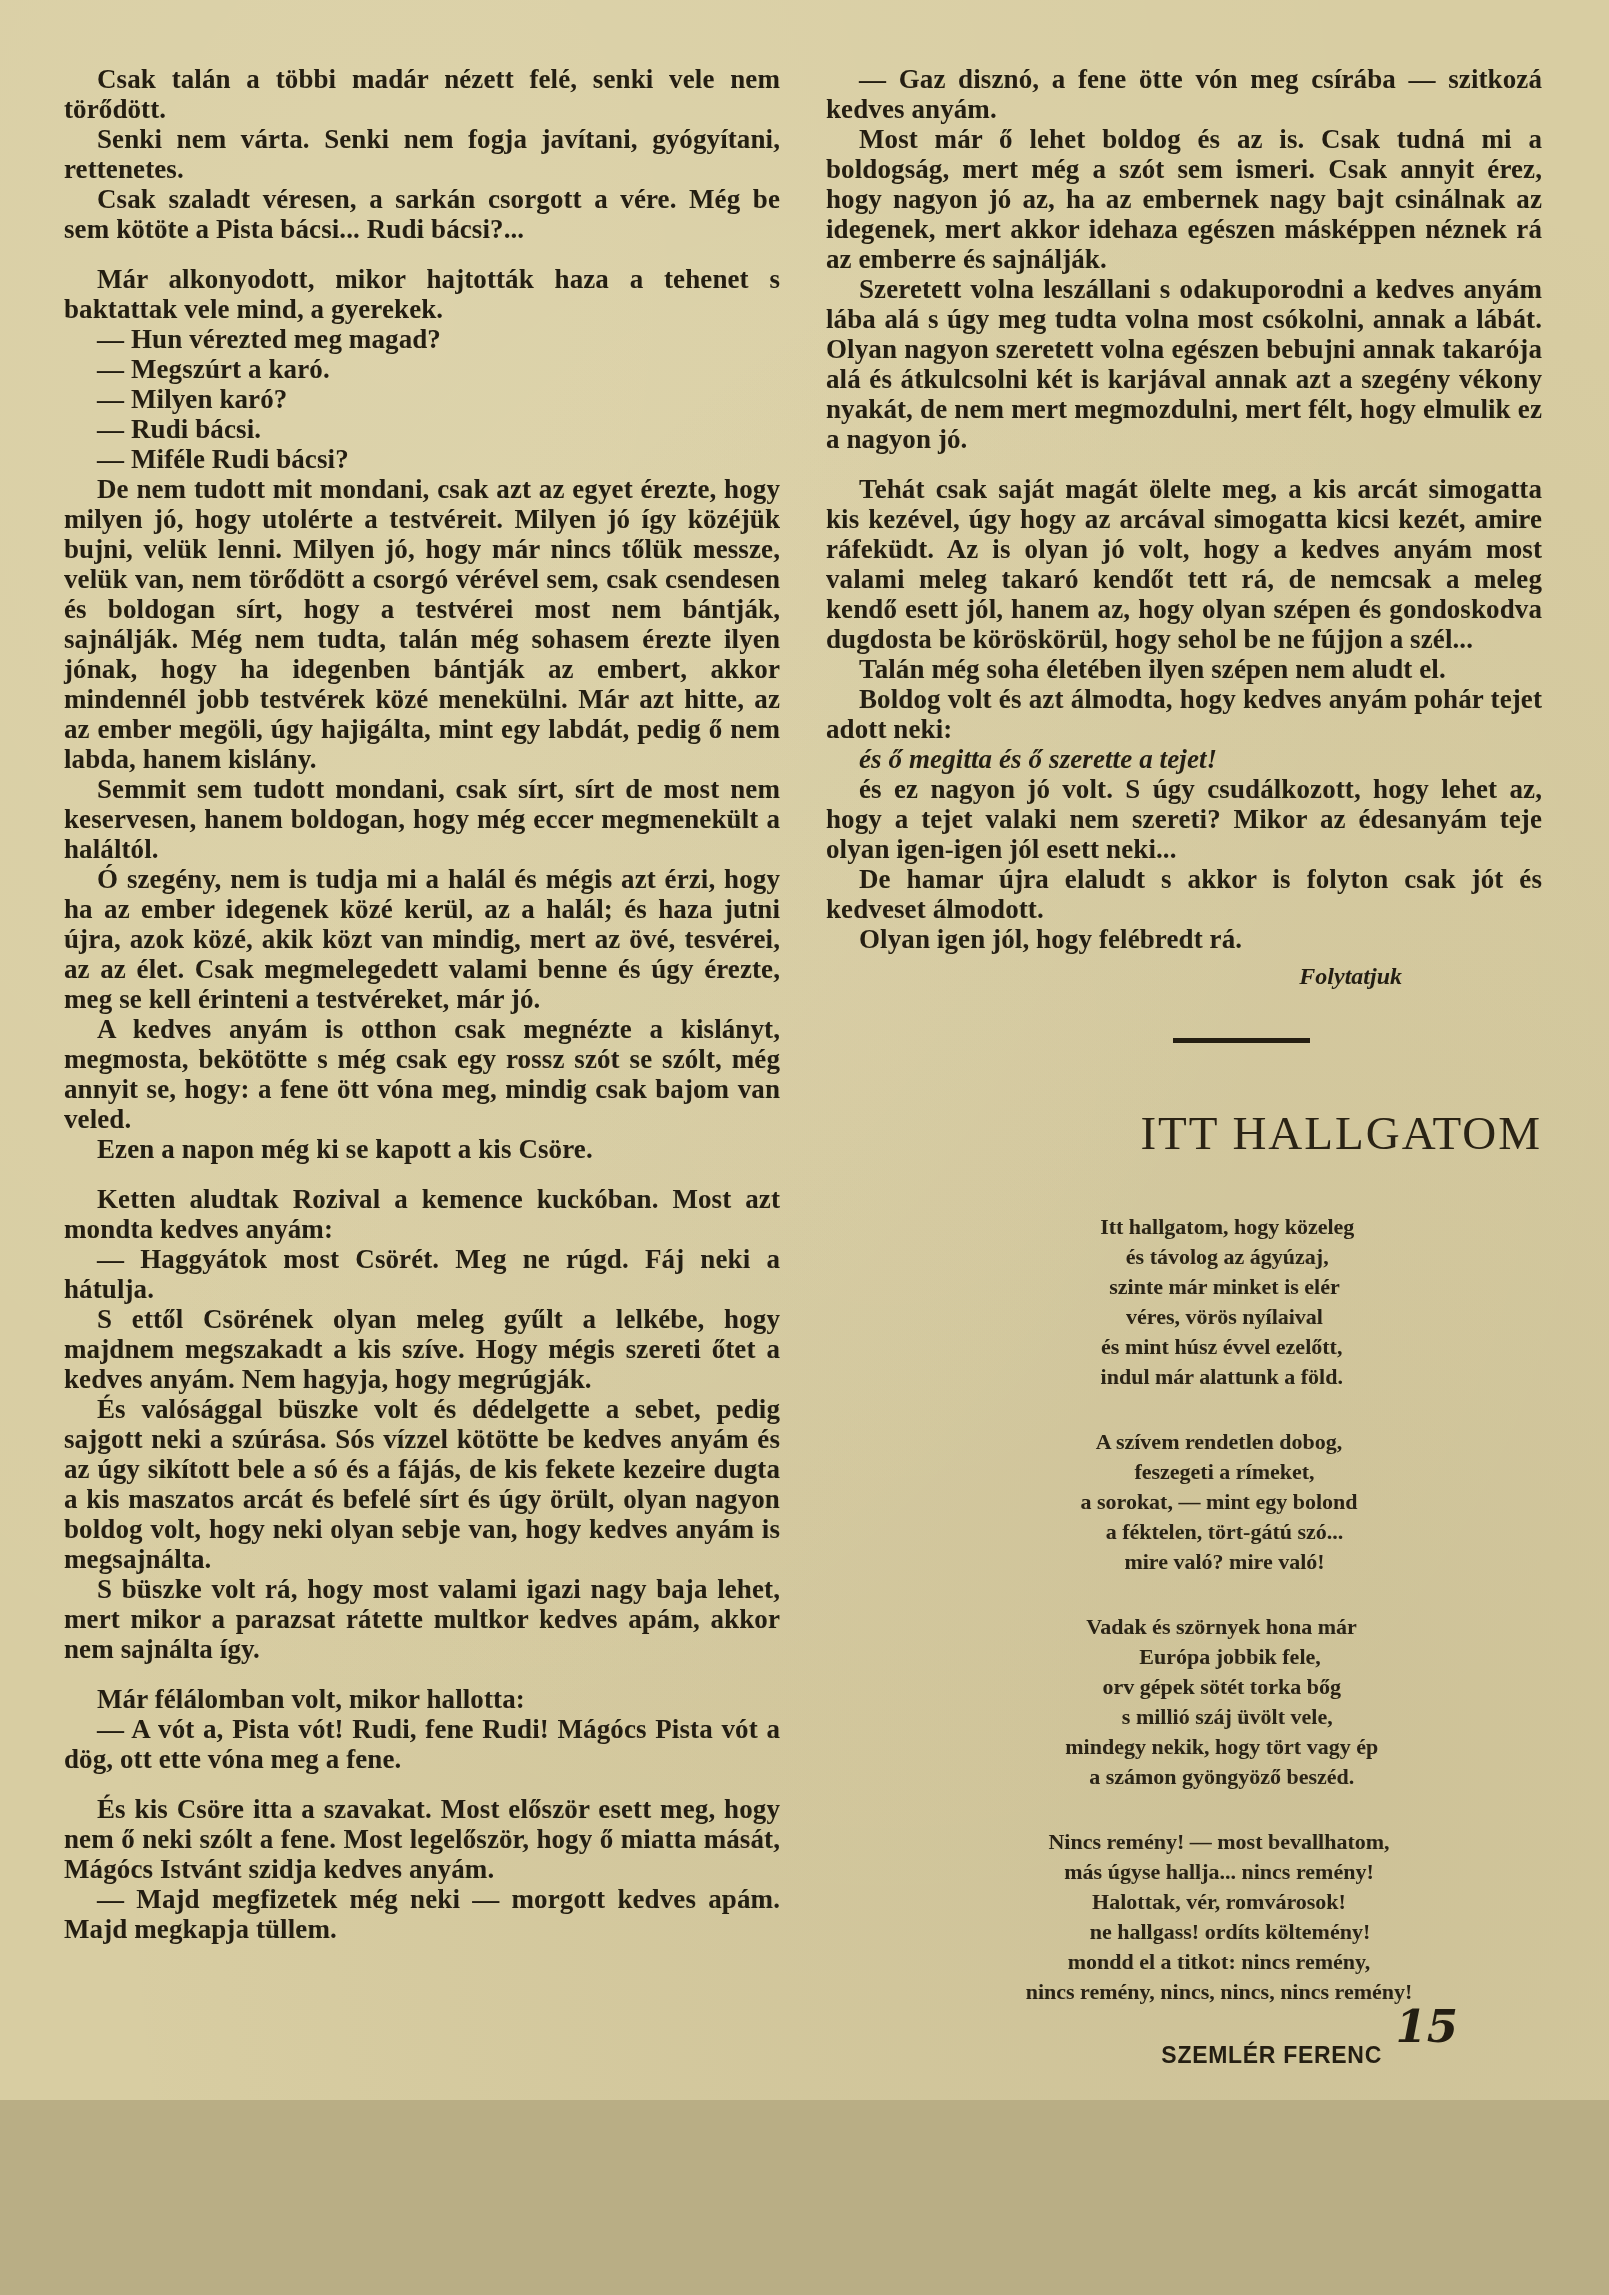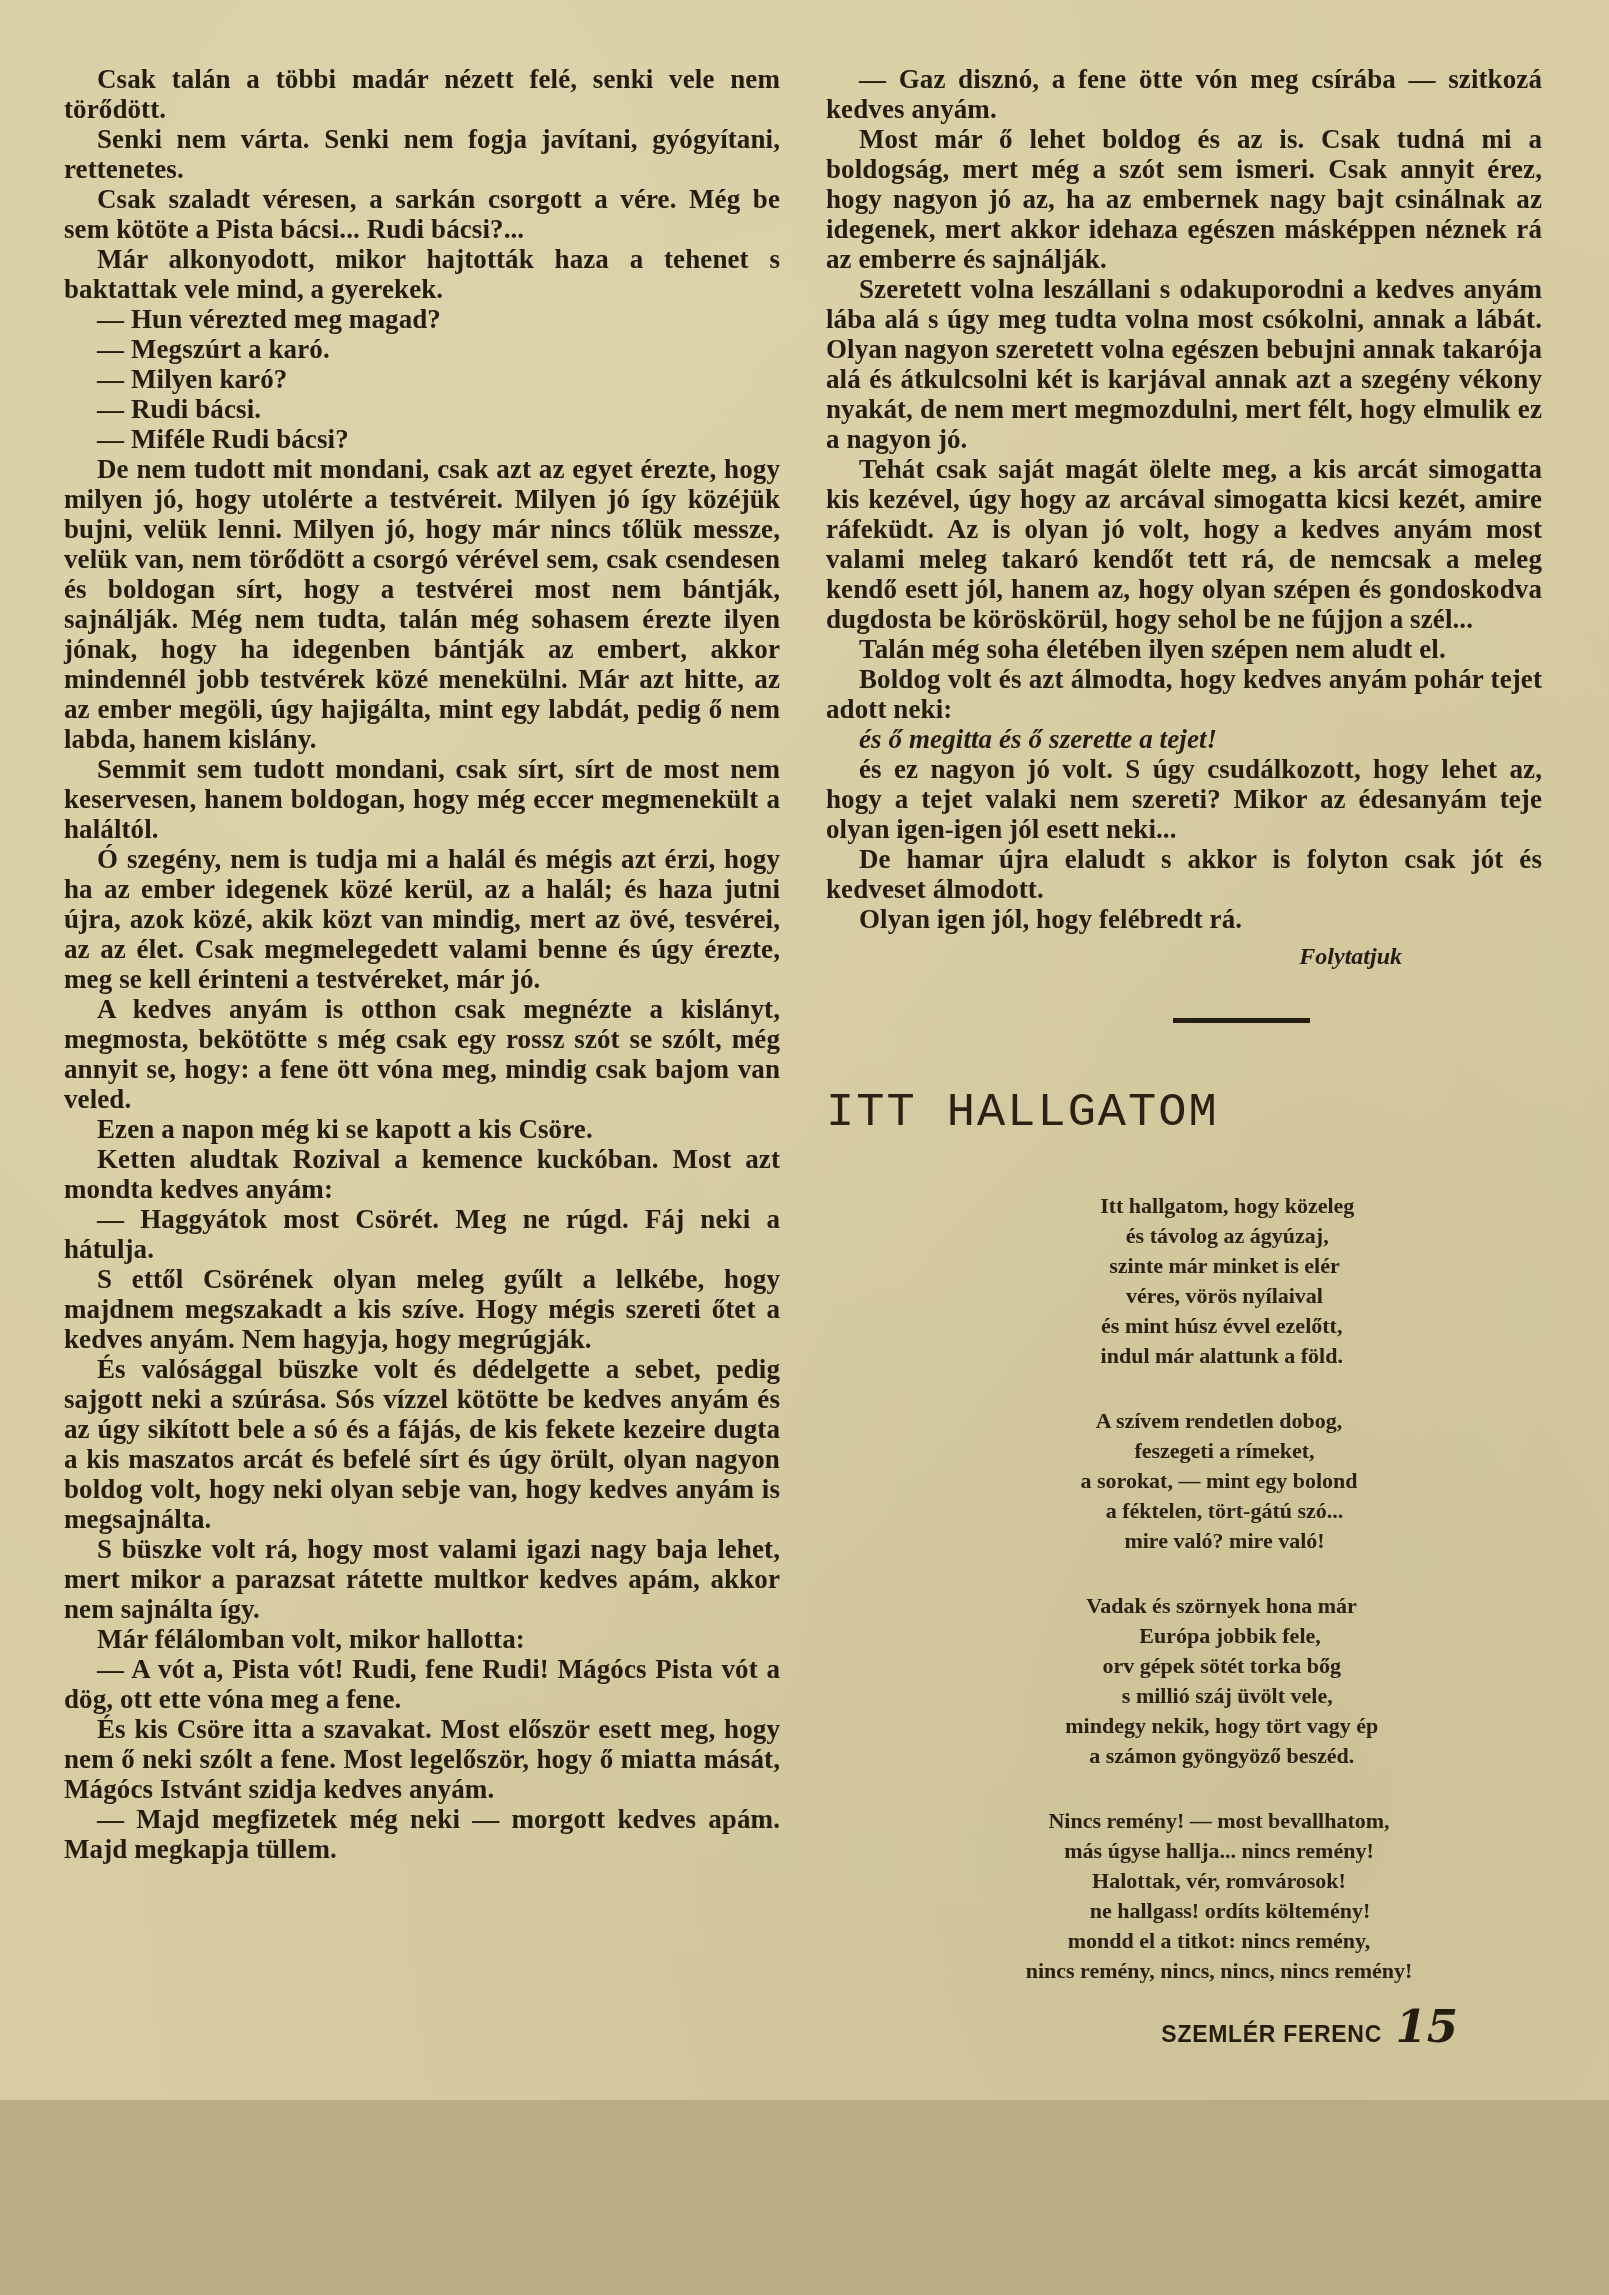--- a/index.html
+++ b/index.html
@@ -20,41 +20,41 @@
   #left-col{left:64px;}
   #right-col{left:826px;}
   .para{
     margin:0;
     font-size:27px;
     line-height:30px;
     text-align:justify;
     text-indent:33px;
     letter-spacing:0.1px;
   }
-  .para.gap{}
+  .para.gap{margin-top:20px;}
   .para.ital{font-style:italic;}
   .continuation{
     font-size:24px;
     font-style:italic;
     text-align:right;
     padding-right:140px;
     margin-top:9.3px;
   }
   .divider{
     width:137px;height:4.7px;
     background:#241e12;
     margin-top:48px;
     margin-left:347px;
   }
   .poem-title{
-    font-family:Liberation Mono, monospace;
+    font-family:Liberation Serif, serif;
     font-weight:400;
     font-size:47px;
     letter-spacing:2px;
-    text-align:left;
+    text-align:right;
     margin:63px 0 12px 0;
     color:#2a2315;
   }
   .poem-body{
     margin-top:52px;
     padding-left:70px;
     font-family:Liberation Serif, serif;
     font-weight:700;
     font-size:22px;
     line-height:30px;

